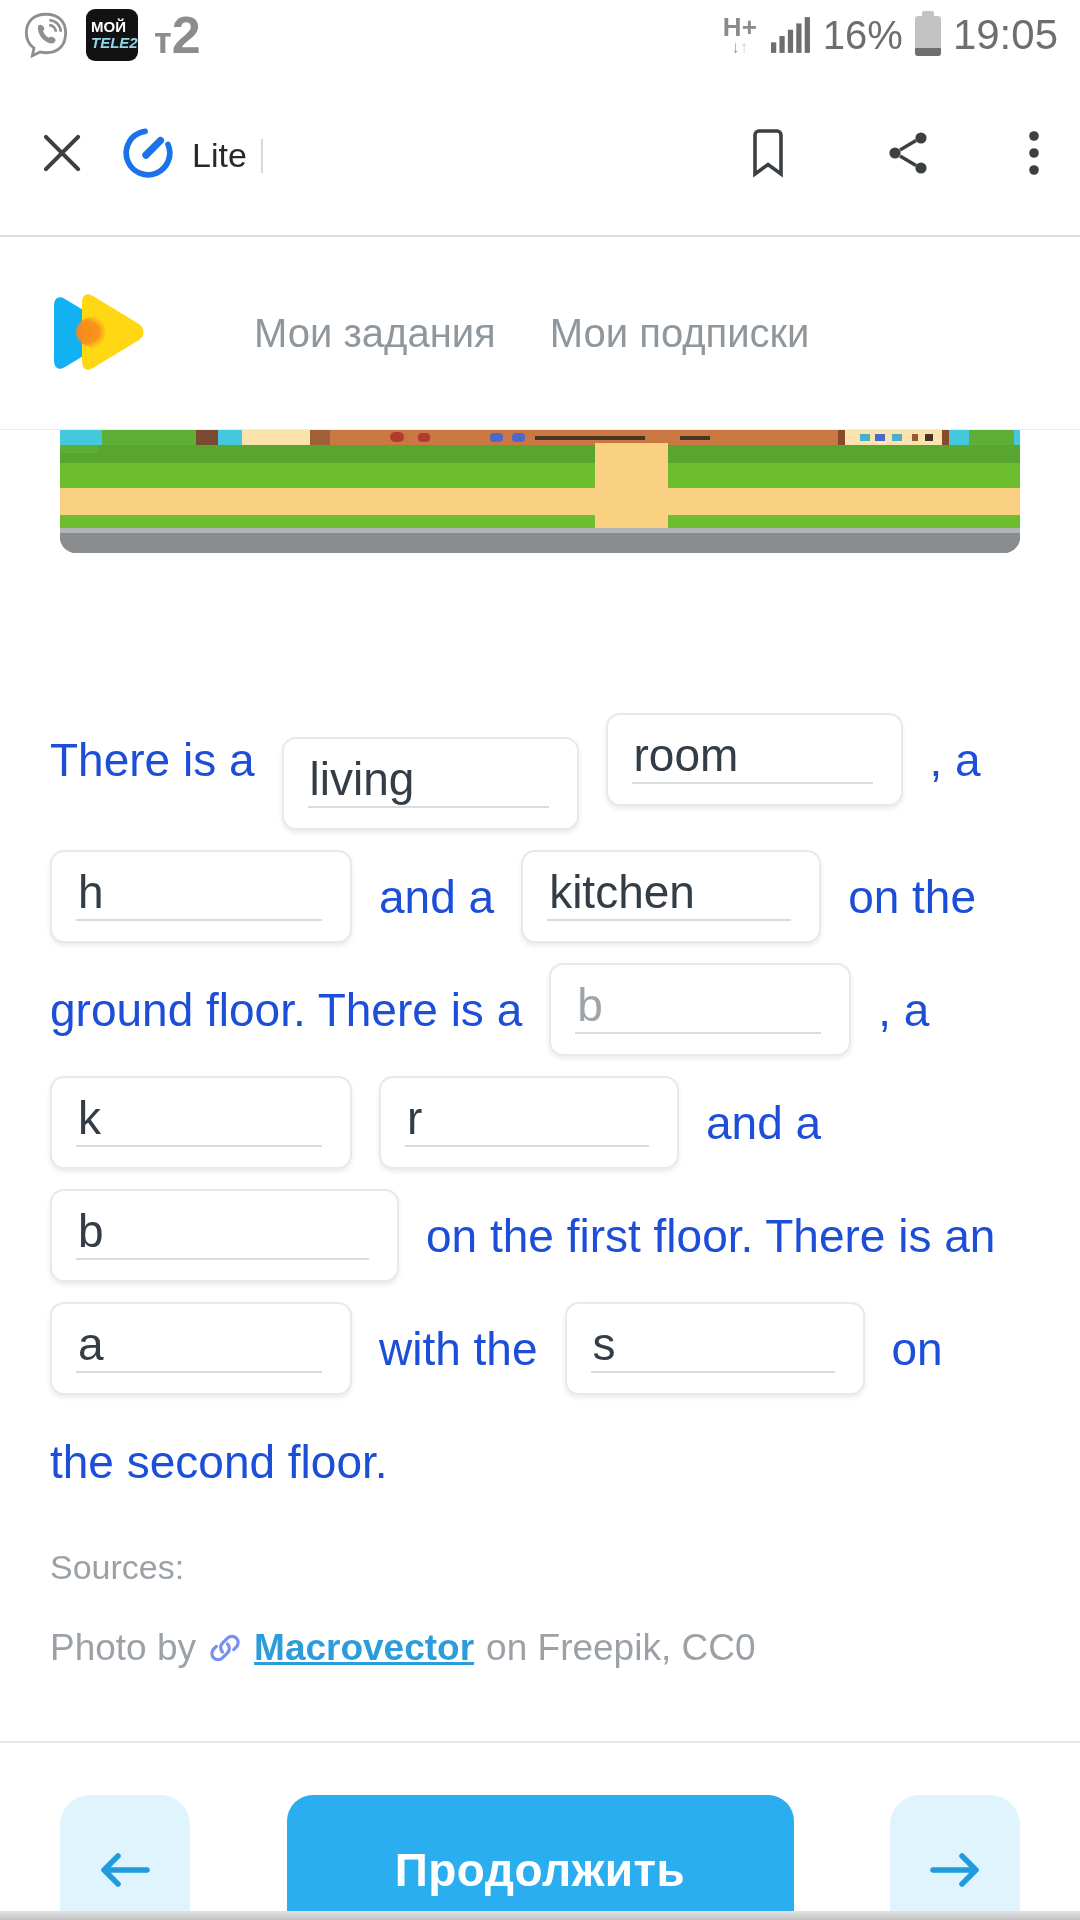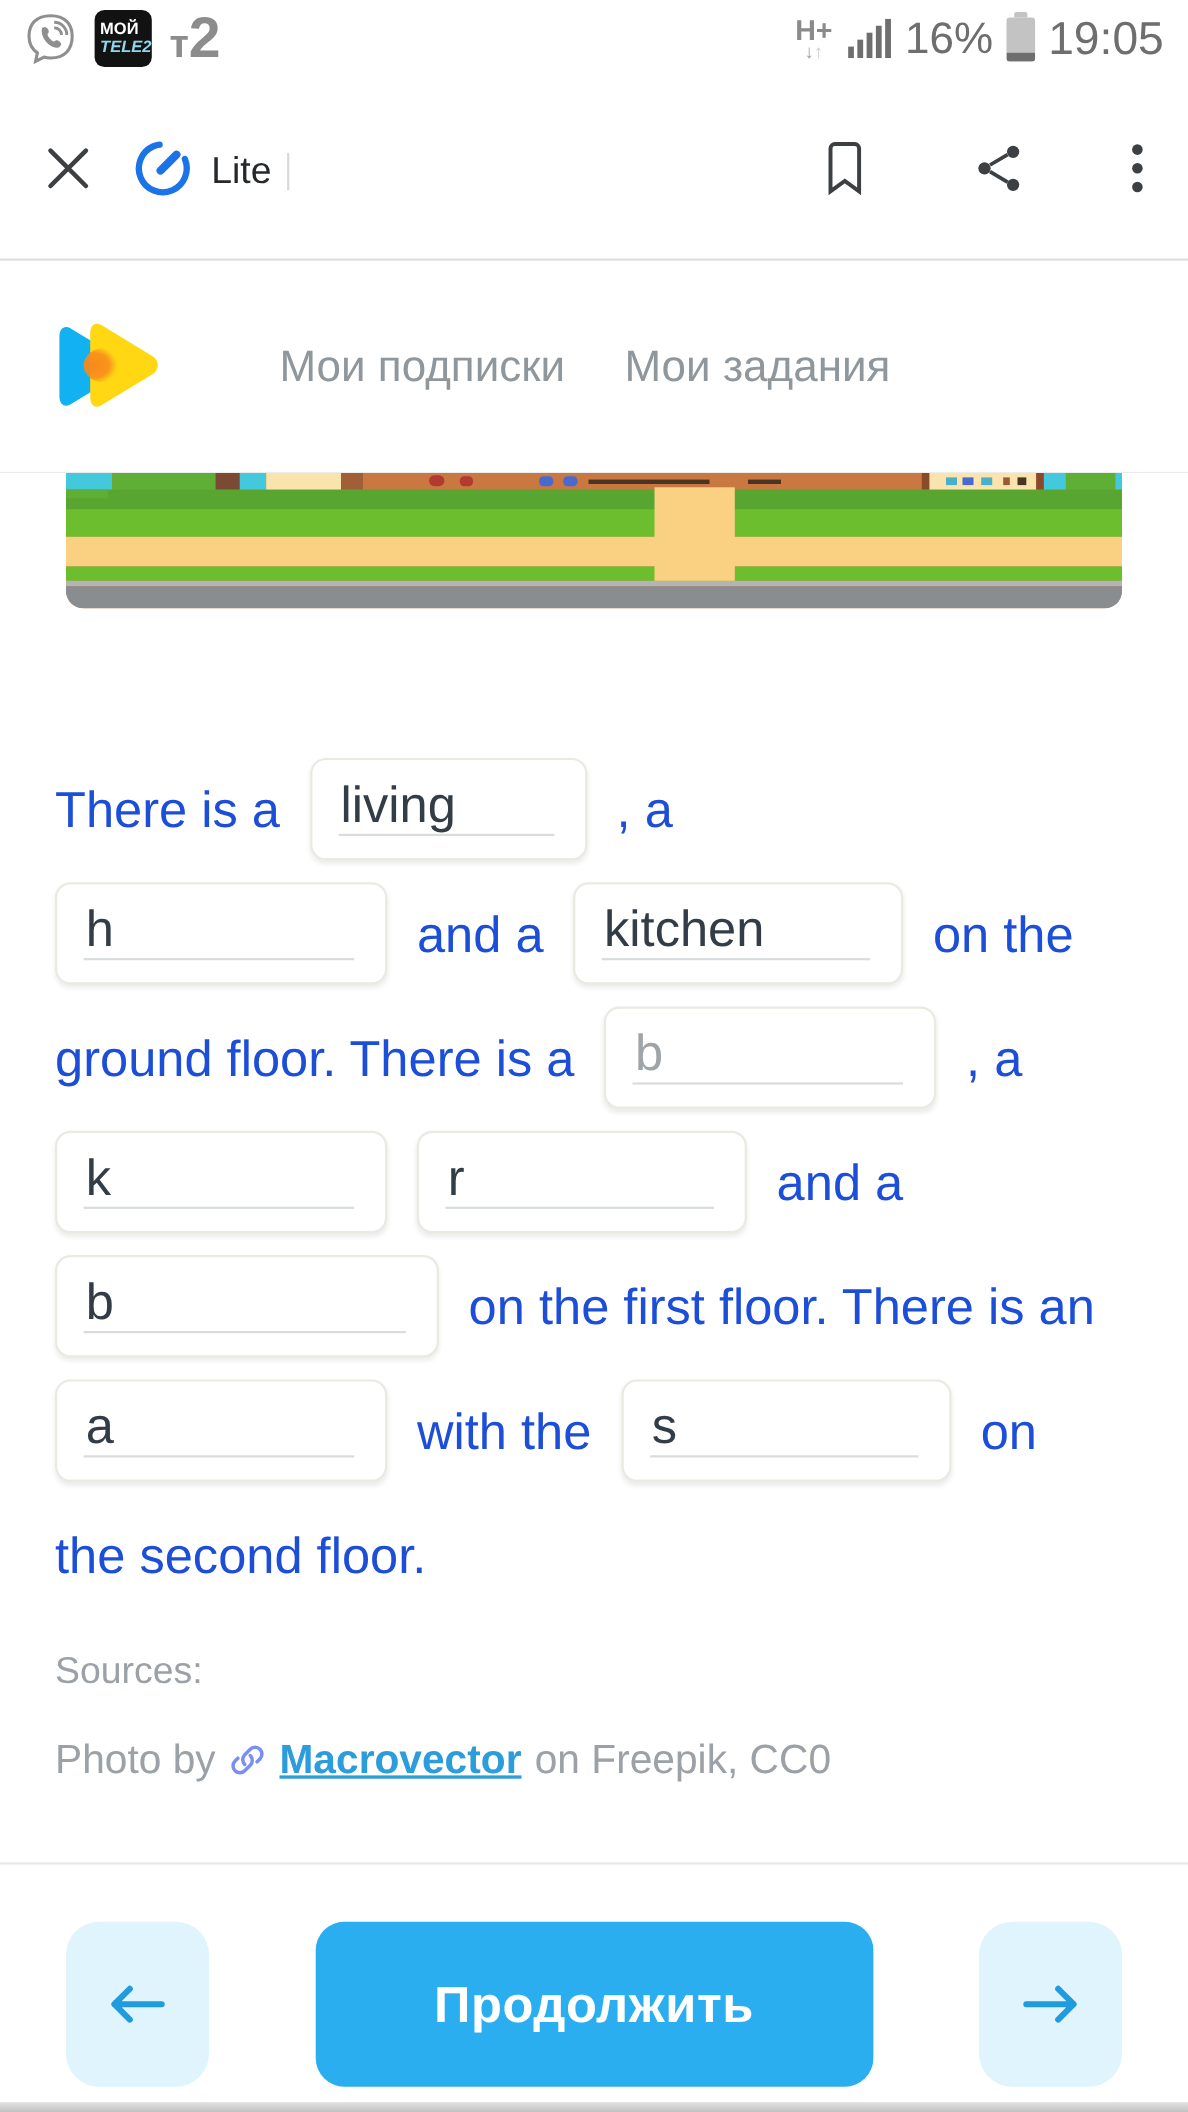--- a/index.html
+++ b/index.html
@@ -173,22 +173,22 @@
         <stop offset="0" stop-color="#f8891c"></stop>
         <stop offset="0.65" stop-color="#f8891c" stop-opacity="0.85"></stop>
         <stop offset="1" stop-color="#f8891c" stop-opacity="0"></stop>
       </radialGradient>
     </defs>
     <path d="M8 16 C8 8 13 5 19 9 L62 35 C68 39 68 47 62 51 L19 77 C13 81 8 78 8 70 Z" fill="#12b2f2"></path>
     <path d="M36 13 C36 5 41 2 47 6 L93 34 C99 38 99 46 93 50 L47 78 C41 82 36 79 36 71 Z" fill="#ffd813"></path>
     <ellipse cx="50" cy="42" rx="20" ry="16" fill="url(#orangeGlow)"></ellipse>
   </svg>
   <div class="nav-links">
+      <span class="nav-link">Мои задания</span>
       <span class="nav-link">Мои подписки</span>
-      <span class="nav-link">Мои задания</span>
     </div>
 </div>
 
 <div class="illustration">
     <div class="blk" style="left: 0px; top: 0px; width: 960px; height: 15px; background: rgb(200, 120, 64);"></div>
     <div class="blk" style="left: 0px; top: 15px; width: 960px; height: 18px; background: rgb(88, 165, 47);"></div>
     <div class="blk" style="left: 0px; top: 33px; width: 960px; height: 25px; background: rgb(108, 190, 47);"></div>
     <div class="blk" style="left: 0px; top: 58px; width: 960px; height: 27px; background: rgb(250, 209, 131);"></div>
     <div class="blk" style="left: 0px; top: 85px; width: 960px; height: 13px; background: rgb(108, 190, 47);"></div>
     <div class="blk" style="left: 0px; top: 98px; width: 960px; height: 5px; background: rgb(178, 180, 182);"></div>
@@ -216,23 +216,27 @@
     <div class="blk" style="left: 865px; top: 4px; width: 8px; height: 7px; background: rgb(74, 52, 36);"></div>
     <div class="blk" style="left: 882px; top: 0px; width: 7px; height: 15px; background: rgb(138, 74, 42);"></div>
     <div class="blk" style="left: 889px; top: 0px; width: 20px; height: 15px; background: rgb(67, 200, 220);"></div>
     <div class="blk" style="left: 909px; top: 0px; width: 45px; height: 15px; background: rgb(95, 174, 53);"></div>
     <div class="blk" style="left: 954px; top: 0px; width: 6px; height: 15px; background: rgb(67, 200, 220);"></div>
   </div>
 
 <div class="exercise">
     <div class="ex-row">
       <span class="ex-text">There is a</span>
-      <div class="word-box" style="width: 252px;">
+      <div class="word-box" style="width: 297px; margin-top: 48px;">
         <div class="line"></div>
         <span class="val">living</span>
+      </div>
+      <div class="word-box" style="width: 297px;">
+        <div class="line"></div>
+        <span class="val">room</span>
       </div>
       <span class="ex-text">, a</span>
     </div>
     <div class="ex-row">
       <div class="word-box" style="width: 302px;">
         <div class="line"></div>
         <span class="val">h</span>
       </div>
       <span class="ex-text">and a</span>
       <div class="word-box" style="width: 300px;">

